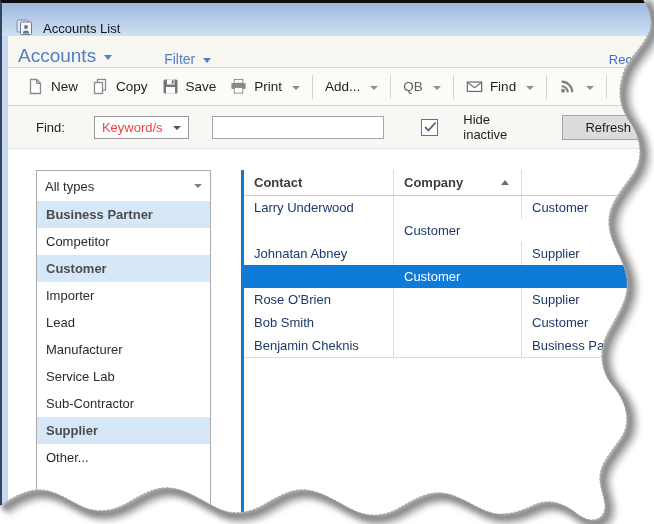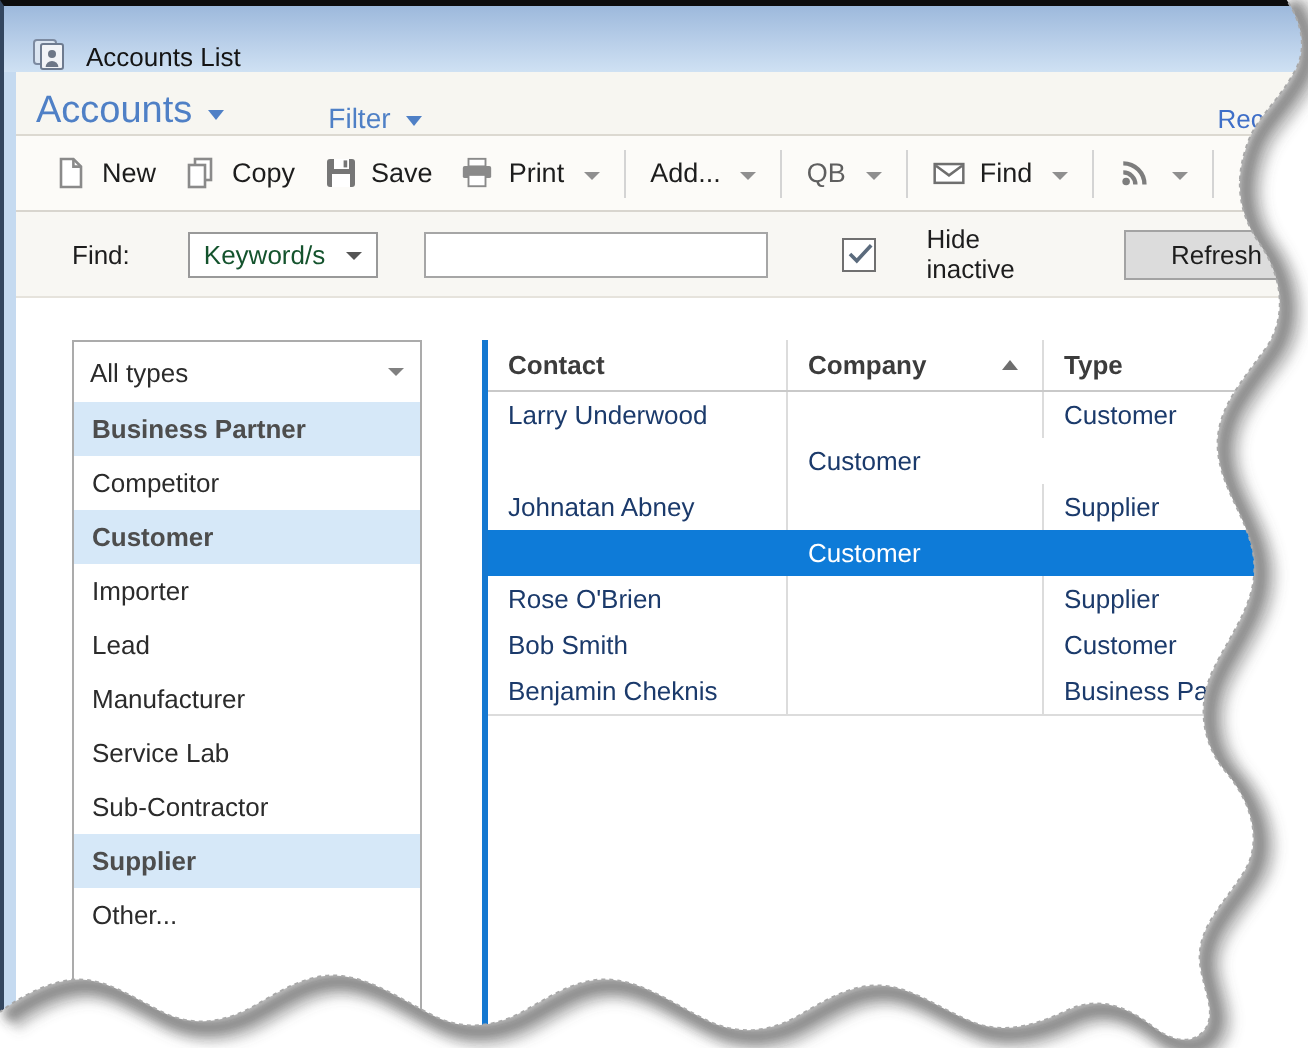--- a/index.html
+++ b/index.html
@@ -58,21 +58,21 @@
   
   .findbar{
     position:absolute;left:6px;top:103px;right:0;height:43px;
     background:#f8f7f3;border-bottom:1px solid #e6e3dc;
     display:flex;align-items:center;padding-left:28px;box-sizing:border-box;
     font-size:13px;color:#1d1d1d;gap:20px;
   }
   .combobox{
     margin-left:9px;width:108px;height:23px;box-sizing:border-box;
     border:1px solid #999;background:#fff;display:flex;align-items:center;
-    padding:0 7px;font-size:13px;color:#14532d;
+    padding:0 7px;font-size:13px;color:#ef4444;
   }
   .combobox .dd-arrow{margin-left:auto;border-top-color:#555;}
   .find-input{
     margin-left:3px;width:172px;height:23px;box-sizing:border-box;
     border:1px solid #a6a6a6;font-family:inherit;font-size:13px;padding:0 5px;background:#fff;
   }
   .checkbox{
     margin-left:17px;width:15px;height:15px;box-sizing:content-box;flex:none;
     border:1px solid #707070;background:#fff;position:relative;display:inline-block;
   }
@@ -292,23 +292,20 @@
     </div>
 
     <div class="table-panel">
       <div class="thead" id="thead">
           <div class="th sepr">
             <span>Contact</span>
           </div>
           <div class="th sepr">
             <span>Company</span>
             <span class="sort-asc"></span>
-          </div>
-          <div class="th">
-            <span>Type</span>
           </div>
         </div>
       <div class="tbody" id="tbody">
           <div class="trow">
             <div class="td sepr">Larry Underwood</div>
             <div class="td sepr"></div>
             <div class="td">Customer</div>
           </div>
           <div class="trow">
             <div class="td sepr"></div>

